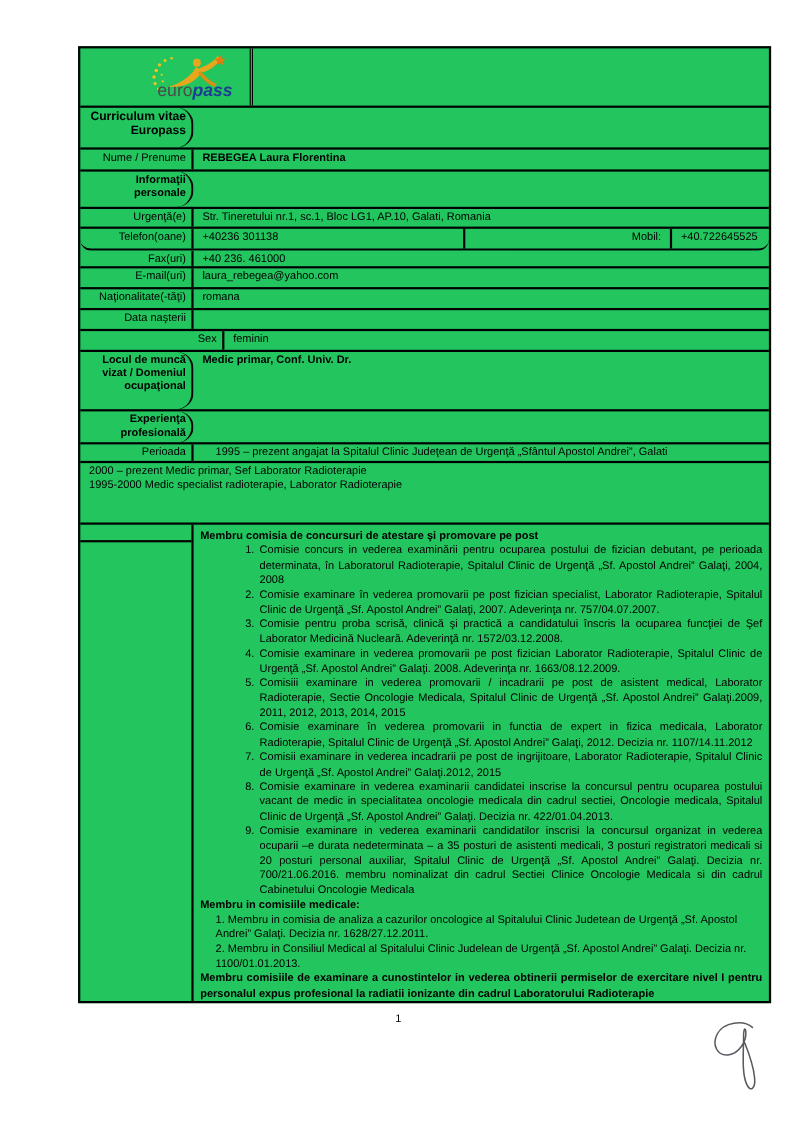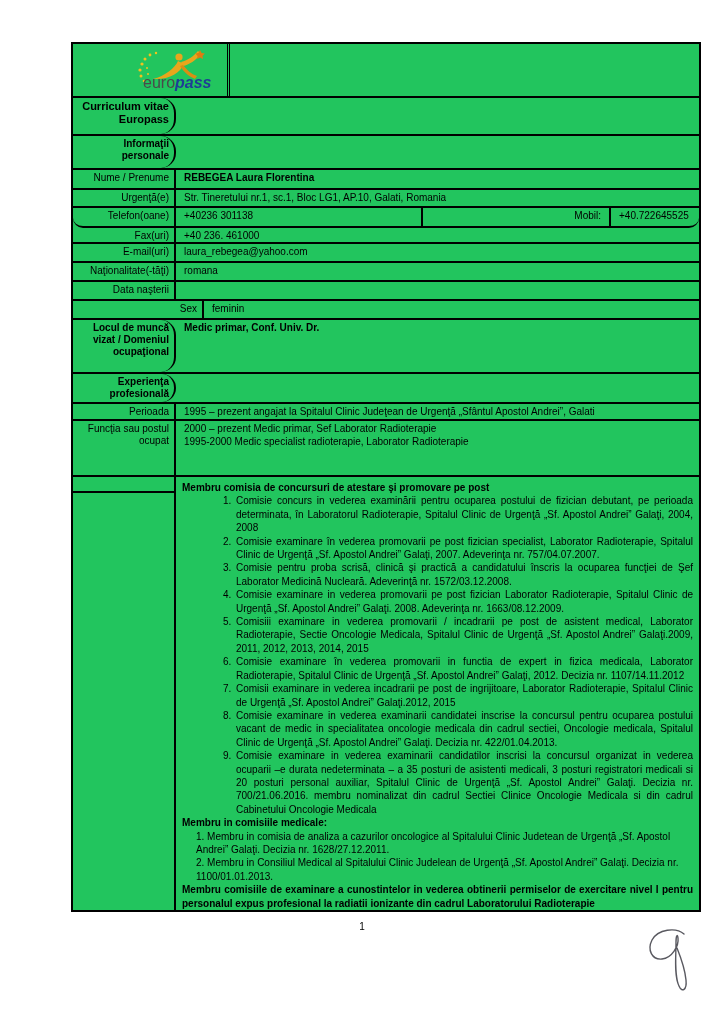--- a/index.html
+++ b/index.html
@@ -107,28 +107,28 @@
         </div>
       </div>
       <div class="value-cell"></div>
     </div>
 
     <div class="row" style="height:38px;">
       <div class="label-cell bold" style="font-size:11px;line-height:13px;">Curriculum vitae Europass</div>
       <div class="value-cell"></div>
     </div>
 
-    <div class="row" style="height:34px;">
-      <div class="label-cell bold">Informaţii personale</div>
-      <div class="value-cell"></div>
-    </div>
-
     <div class="row" style="height:20px;">
       <div class="label-cell">Nume / Prenume</div>
       <div class="value-cell bold">REBEGEA Laura Florentina</div>
+    </div>
+
+    <div class="row" style="height:34px;">
+      <div class="label-cell bold">Informaţii personale</div>
+      <div class="value-cell"></div>
     </div>
 
     <div class="row" style="height:18px;">
       <div class="label-cell">Urgenţă(e)</div>
       <div class="value-cell">Str. Tineretului nr.1, sc.1, Bloc LG1, AP.10, Galati, Romania</div>
     </div>
 
     <div class="row" style="height:20px;border-radius:10px;">
       <div class="label-cell">Telefon(oane)</div>
       <div class="phone-value">+40236 301138</div>
@@ -163,27 +163,26 @@
     <div class="row" style="height:54px;">
       <div class="label-cell bold">Locul de muncă vizat / Domeniul ocupaţional</div>
       <div class="value-cell bold">Medic primar, Conf. Univ. Dr.</div>
     </div>
 
     <div class="row" style="height:30px;">
       <div class="label-cell bold">Experienţa profesională</div>
       <div class="value-cell"></div>
     </div>
 
-    <div class="row" style="height:17px;">
+    <div class="row" style="height:17px;gap:12px;">
       <div class="label-cell">Perioada</div>
       <div class="value-cell">1995 – prezent angajat la Spitalul Clinic Judeţean de Urgenţă „Sfântul Apostol Andrei”, Galati</div>
     </div>
 
     <div class="row" style="height:56px;">
-      <div class="label-cell">Funcţia sau postul ocupat</div>
       <div class="value-cell">
           <div>2000 – prezent Medic primar, Sef Laborator Radioterapie</div>
           <div>1995-2000 Medic specialist radioterapie, Laborator Radioterapie</div>
         </div>
     </div>
 
     <div class="row big-row">
       <div class="label-cell big-label">
         <div class="label-subrow"></div>
       </div>

